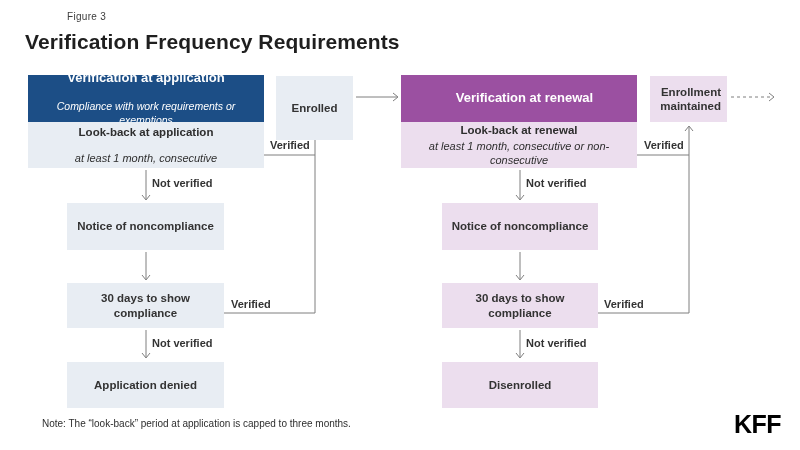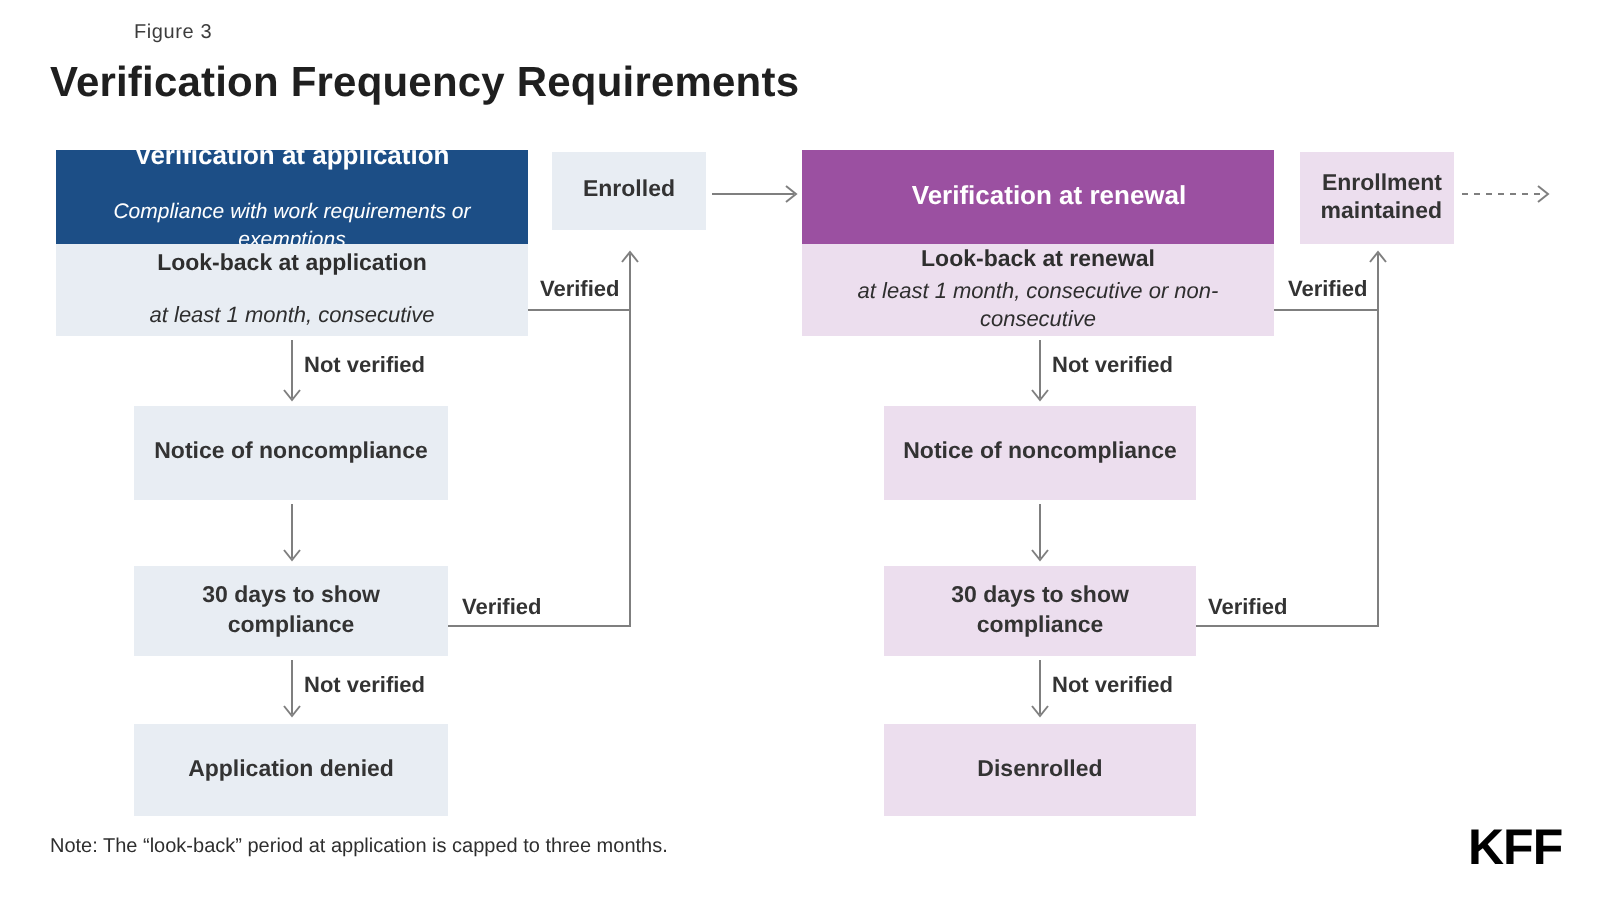--- a/index.html
+++ b/index.html
@@ -17,21 +17,21 @@
   .hdr{background:var(--dark-blue,#1c4e86);color:#ffffff;}
   .hdr-purple{background:var(--purple,#9b50a1);color:#ffffff;padding-left:17px;}
   .lt-blue{background:var(--light-blue,#e8edf3);}
   .lt-purple{background:var(--light-purple,#ecdeee);}
   .hdr-title{font-size:13px;font-weight:700;line-height:1.25;}
   .hdr-sub{font-size:10.5px;font-style:italic;line-height:1.3;margin-top:14px;}
   .sub-title{font-size:11.5px;font-weight:700;color:#2e2e2e;line-height:1.3;}
   .sub-sub{font-size:11px;font-style:italic;color:#2e2e2e;line-height:1.3;margin-top:1px;}
   .step-text{font-size:11.5px;font-weight:700;color:#333333;line-height:1.25;}
   .edge-label{position:absolute;font-size:11px;color:#333333;white-space:nowrap;font-weight:bold;}
-  .note{font-size:10px;color:#2e2e2e;}
+  .note{font-size:10px;color:#2e2e2e;margin-left:17px;}
   .logo{font-size:25px;font-weight:800;color:#000;letter-spacing:-0.5px;}
   svg.connectors{position:absolute;left:0;top:0;pointer-events:none;}
 </style>
 </head>
 <body>
 
 <div id="canvas">
 
   <div class="abs figure-label" style="left:25px;top:11px;">Figure 3</div>
   <div class="abs page-title" style="left:25px;top:30px;">Verification Frequency Requirements</div>
@@ -95,21 +95,21 @@
   </div>
 
   <div class="box lt-blue" style="left:67px;top:283px;width:157px;height:45px;">
     <div class="step-text">30 days to show compliance</div>
   </div>
 
   <div class="box lt-blue" style="left:67px;top:362px;width:157px;height:46px;">
     <div class="step-text">Application denied</div>
   </div>
 
-  <div class="box lt-blue" style="left:276px;top:76px;width:77px;height:39px;">
+  <div class="box lt-blue" style="left:276px;top:76px;width:77px;height:64px;">
     <div class="step-text">Enrolled</div>
   </div>
 
   <div class="box hdr-purple" style="left:401px;top:75px;width:236px;height:47px;">
     <div class="hdr-title">Verification at renewal</div>
   </div>
 
   <div class="box lt-purple" style="left:401px;top:122px;width:236px;height:46px;">
     <div class="sub-title">Look-back at renewal</div>
     <div class="sub-sub">at least 1 month, consecutive or non-consecutive</div>

